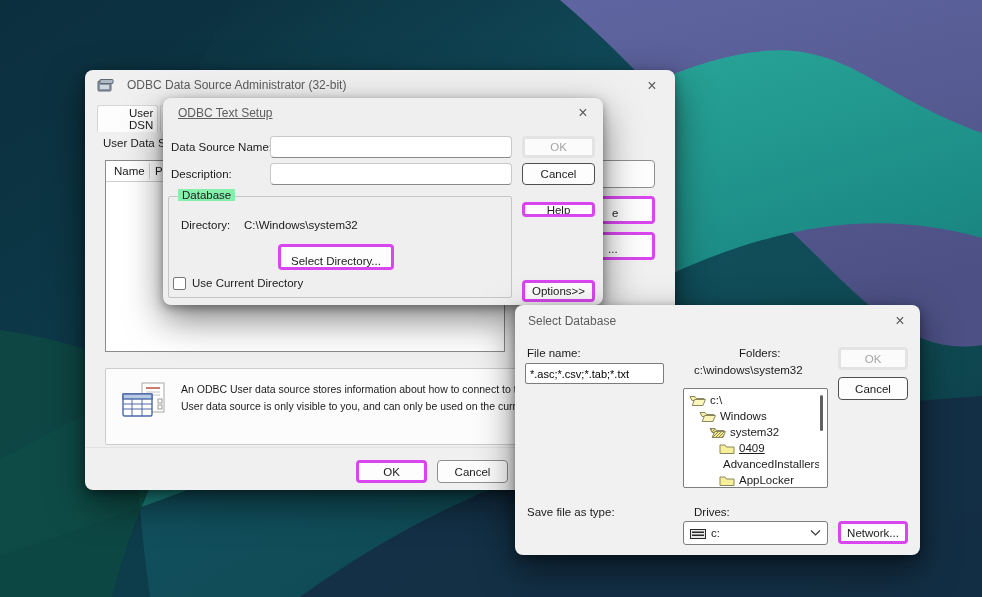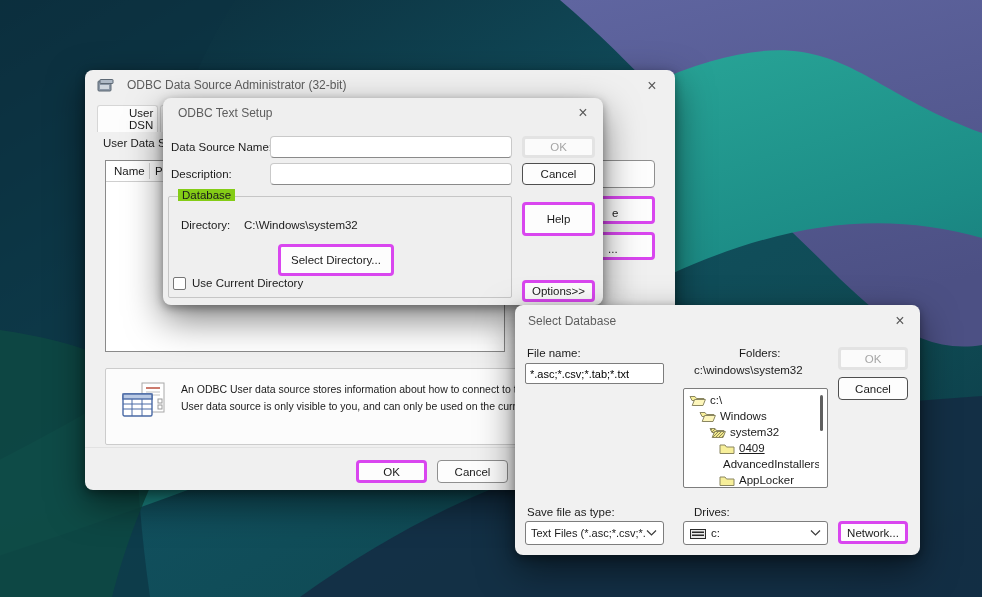--- a/index.html
+++ b/index.html
@@ -22,21 +22,21 @@
 
   .lbl { position:absolute; white-space:nowrap; }
   .input11 { position:absolute; background:#fff; border:1px solid #c9c9c9; border-bottom-color:#8a8a8a;
              border-radius:4px; font:inherit; padding:0 5px; color:#1b1b1b; outline:none; }
   .classic { position:absolute; background:#fff; border:1px solid #7d7d7d; border-radius:2px; }
 
   .tab { position:absolute; height:27px; background:#fbfbfb; border:1px solid #d6d6d6; border-bottom:none;
          border-radius:3px 3px 0 0; display:flex; align-items:center; overflow:hidden;padding-left:31px; }
 
   .groupbox { position:absolute; border:1px solid #c6c6c6; border-radius:2px; }
-  .legend { position:absolute; top:-8px; left:9px; background:#84cc16; padding:0 4px; white-space:nowrap; }
+  .legend { position:absolute; top:-8px; left:9px; background:#86efac; padding:0 4px; white-space:nowrap; }
 
   .chk { position:absolute; width:13px; height:13px; background:#fff; border:1px solid #767676; border-radius:2px; }
 
   .tri-up { width:0; height:0; border-left:4px solid transparent; border-right:4px solid transparent;
             border-bottom:6px solid #8a8a8a; }
   .tri-dn { width:0; height:0; border-left:4px solid transparent; border-right:4px solid transparent;
             border-top:6px solid #8a8a8a; }
 
   .treerow { position:absolute; height:16px; display:flex; align-items:center; gap:4px; white-space:nowrap;
              font-size:11.5px; overflow:hidden; }
@@ -130,47 +130,47 @@
   <div style="position:absolute; left:0; right:0; top:377px; height:1px; background:#e2e2e2;"></div>
   <div class="btn" style="left:271px; top:390px; width:71px; height:23px;">
     <span>OK</span>
   </div>
   <div class="btn mid" style="left:352px; top:390px; width:71px; height:23px;">
     <span>Cancel</span>
   </div>
 </div>
 
 <div class="win" style="left:163px; top:98px; width:440px; height:207px;">
-  <span class="titletext" style="left:15px; top:0; line-height:30px;">ODBC Text Setup</span>
+  <span class="titletext" style="left:15px; top:0; line-height:30px;text-decoration:underline;">ODBC Text Setup</span>
   <span class="closex" style="right:9px; top:4px;">×</span>
 
   <span class="lbl" style="left:8px; top:38px; line-height:22px;">Data Source Name:</span>
   <input class="input11" style="left: 107px; top: 38px; width: 242px; height: 22px;" value="">
   <div class="btn disabled" style="left:359px; top:38px; width:73px; height:22px;">
     <span>OK</span>
   </div>
 
   <span class="lbl" style="left:8px; top:65px; line-height:22px;">Description:</span>
   <input class="input11" style="left: 107px; top: 65px; width: 242px; height: 22px;" value="">
   <div class="btn dark" style="left:359px; top:65px; width:73px; height:22px;">
     <span>Cancel</span>
   </div>
 
-  <div class="btn" style="left:359px; top:104px; width:73px; height:34px;">
+  <div class="btn" style="left:359px; top:104px; width:73px; height:15px;">
     <span>Help</span>
   </div>
   <div class="btn" style="left:359px; top:182px; width:73px; height:22px;">
     <span>Options&gt;&gt;</span>
   </div>
 
   <div class="groupbox" style="left:5px; top:98px; width:344px; height:102px;">
     <span class="legend">Database</span>
     <span class="lbl" style="left:12px; top:22px;">Directory:</span>
     <span class="lbl" style="left:75px; top:22px;">C:\Windows\system32</span>
-    <div class="btn" style="left:109px; top:47px; width:116px; height:32px;">
+    <div class="btn" style="left:109px; top:47px; width:116px; height:26px;align-items:flex-end;">
       <span>Select Directory...</span>
     </div>
     <span class="chk" style="left:4px; top:80px;"></span>
     <span class="lbl" style="left:23px; top:80px;">Use Current Directory</span>
   </div>
 </div>
 
 <div class="win" style="left:515px; top:305px; width:405px; height:250px; background:#f1f1f1;">
   <span class="titletext" style="left:13px; top:0; line-height:32px;">Select Database</span>
   <span class="closex" style="right:9px; top:5px;">×</span>
@@ -232,26 +232,20 @@
   </div>
 
   <div class="btn disabled" style="left:323px; top:42px; width:70px; height:23px;">
     <span>OK</span>
   </div>
   <div class="btn dark" style="left:323px; top:72px; width:70px; height:23px;">
     <span>Cancel</span>
   </div>
 
   <span class="lbl" style="left:12px; top:201px;">Save file as type:</span>
-  <div class="combo" style="left:10px; top:216px; width:139px; height:24px;">
-    <span class="lbl" style="left:5px; font-size:11px; max-width:118px; overflow:hidden;">Text Files (*.asc;*.csv;*.</span>
-    <svg class="chev" width="11" height="7" viewBox="0 0 11 7">
-      <path d="M1 1 L5.5 5.5 L10 1" stroke="#3c3c3c" stroke-width="1.2" fill="none"></path>
-    </svg>
-  </div>
 
   <span class="lbl" style="left:179px; top:201px;">Drives:</span>
   <div class="combo" style="left:168px; top:216px; width:145px; height:24px;">
     <svg style="position:absolute; left:6px; top:7px;" width="16" height="10" viewBox="0 0 16 10">
       <rect x="0.5" y="0.5" width="15" height="9" fill="#e9e9e9" stroke="#2a2a2a"></rect>
       <line x1="2" y1="3.2" x2="14" y2="3.2" stroke="#2a2a2a" stroke-width="1.4"></line>
       <line x1="2" y1="6.2" x2="14" y2="6.2" stroke="#2a2a2a" stroke-width="1.4"></line>
     </svg>
     <span class="lbl" style="left:27px;">c:</span>
     <svg class="chev" width="11" height="7" viewBox="0 0 11 7">

